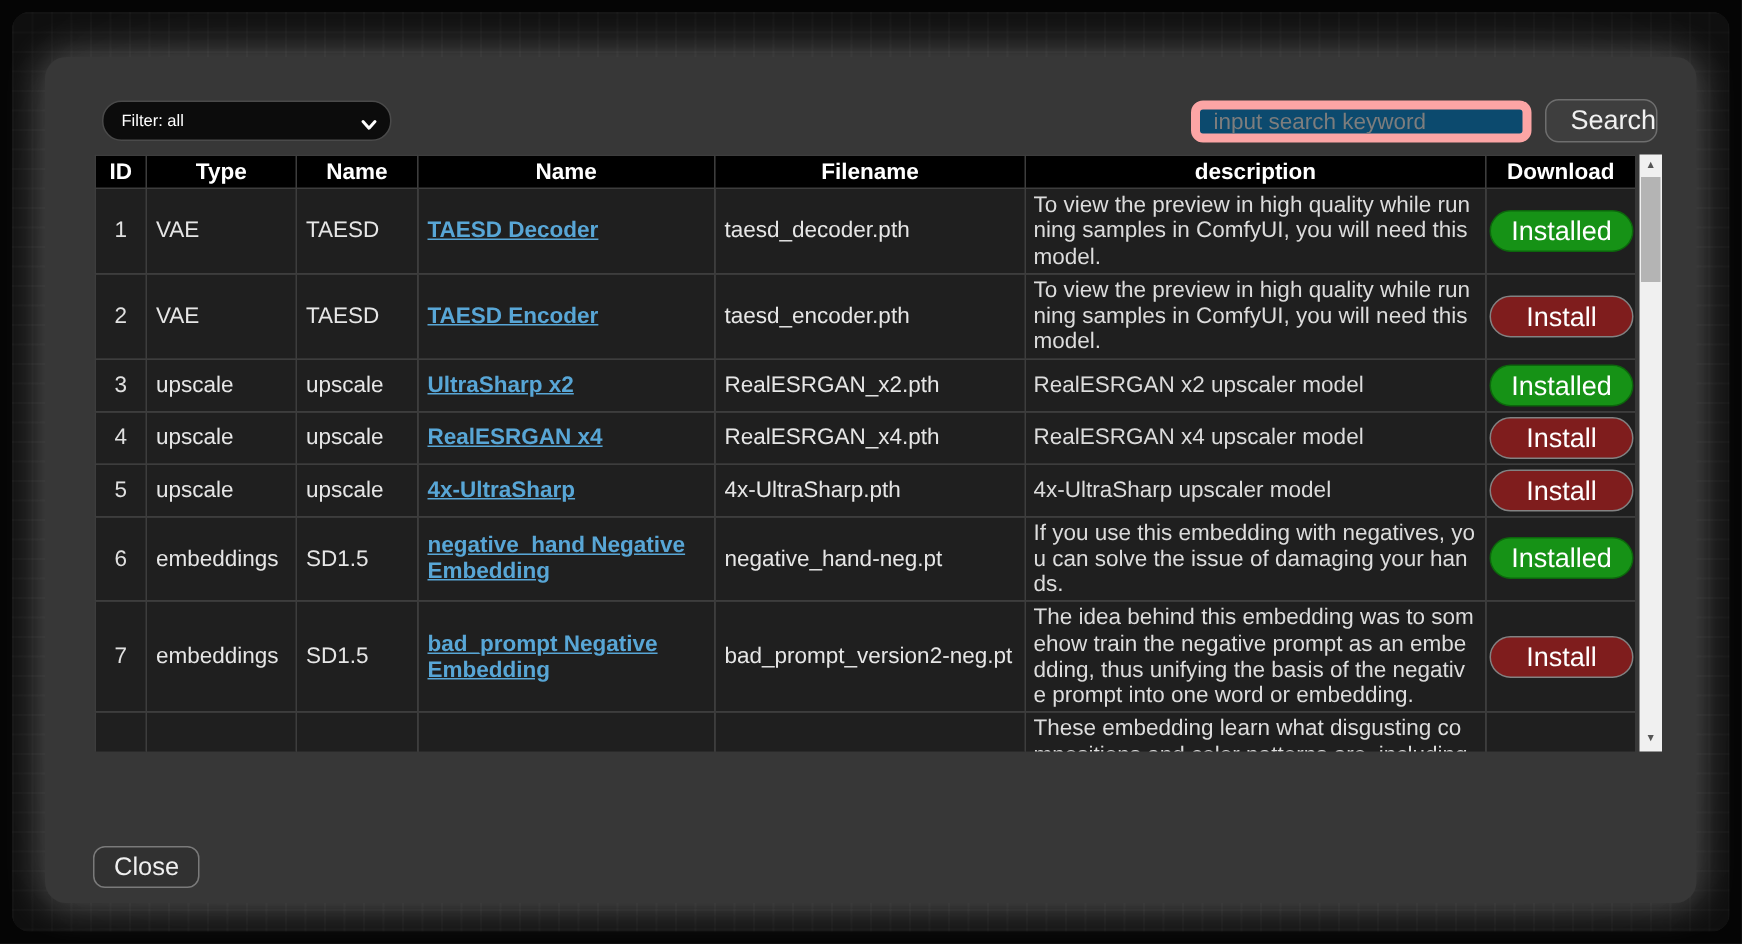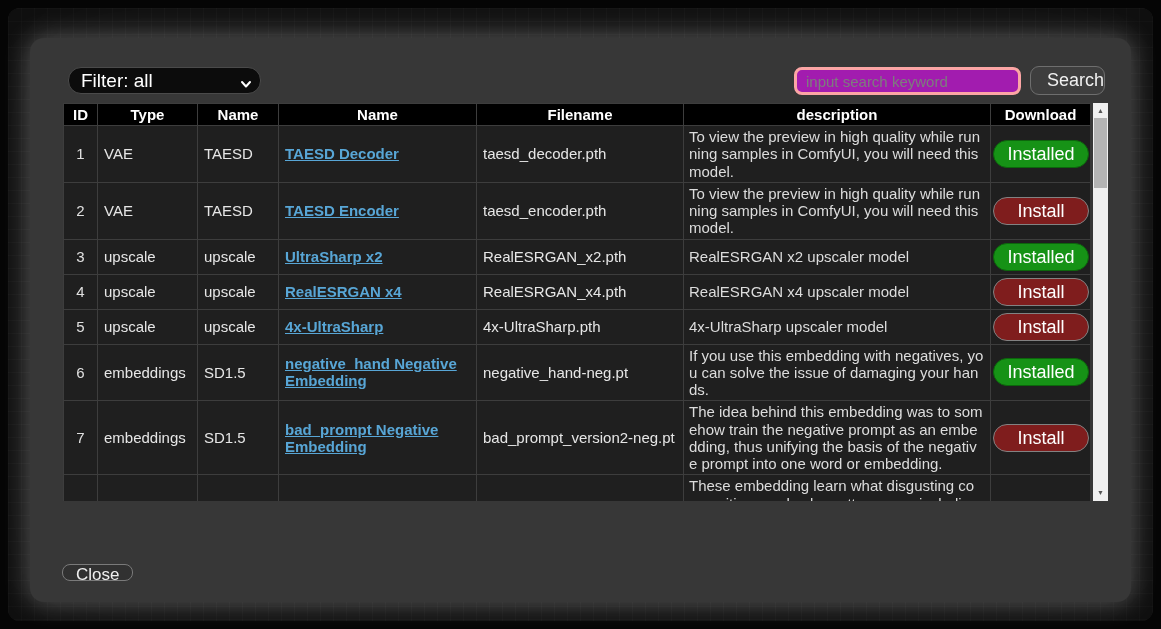--- a/index.html
+++ b/index.html
@@ -18,27 +18,27 @@
     position:absolute; left:30px; top:38px; width:1101px; height:564px;
     background:#373737; border-radius:14px;
     box-shadow: 0 0 24px 3px rgba(215,215,215,0.30);
   }
   
   .filter-wrap { position:absolute; left:38px; top:29px; width:193px; height:27px; }
   select.filter {
     appearance:none; -webkit-appearance:none; -moz-appearance:none;
     width:193px; height:27px; background:#0c0c0c; color:#fff;
     border:1px solid #4a4a4a; border-radius:13px;
-    padding:2px 30px 2px 12px; font-size:19px; font-family:inherit; cursor:pointer;
+    padding:2px 30px 2px 12px; font-size:11px; font-family:inherit; cursor:pointer;
   }
   .filter-chevron { position:absolute; right:9px; top:8px; pointer-events:none; }
   
   .search-input {
     position:absolute; left:764px; top:29px; width:227px; height:28px;
-    background:#a21caf; border:3px solid #fca5a5; border-radius:8px;
+    background:#0c4a6e; border:6px solid #fca5a5; border-radius:8px;
     color:#dddddd; padding:0 9px; font-size:15px; font-family:inherit;
   }
   .search-input::placeholder { color:#7d7d7d; }
   .search-btn {
     position:absolute; left:1000px; top:28px; width:75px; height:29px;
     background:#3e3e3e; border:1px solid #6e6e6e; border-radius:9px;
     color:#f0f0f0; font-size:18px; font-family:inherit; cursor:pointer;text-align:right;
   }
   
   .table-wrap { position:absolute; left:33px; top:65px; width:1027px; height:398px; overflow:hidden; }
@@ -62,21 +62,21 @@
   .scrollbar { position:absolute; left:1063px; top:65px; width:15px; height:398px;
                background:#f0f0f0; }
   .sb-arrow { position:absolute; left:0; width:15px; height:14px; color:#555;
               font-size:7px; line-height:14px; text-align:center; cursor:pointer;
               user-select:none; }
   .sb-arrow.up { top:1px; } .sb-arrow.down { bottom:1px; }
   .sb-thumb { position:absolute; left:1px; top:15px; width:13px; height:70px;
               background:#b4b4b4; cursor:pointer; }
   
   .close-btn {
-    position:absolute; left:32px; top:526px; height:17px; padding:0 13px;
+    position:absolute; left:32px; top:526px; height:28px; padding:0 13px;
     background:#313131; border:1px solid #7a7a7a; border-radius:8px;
     color:#efefef; font-size:17px; font-family:inherit; cursor:pointer;
   }
 </style>
 </head>
 <body>
 
 <div class="canvas"></div>
 
 <div class="dialog">

